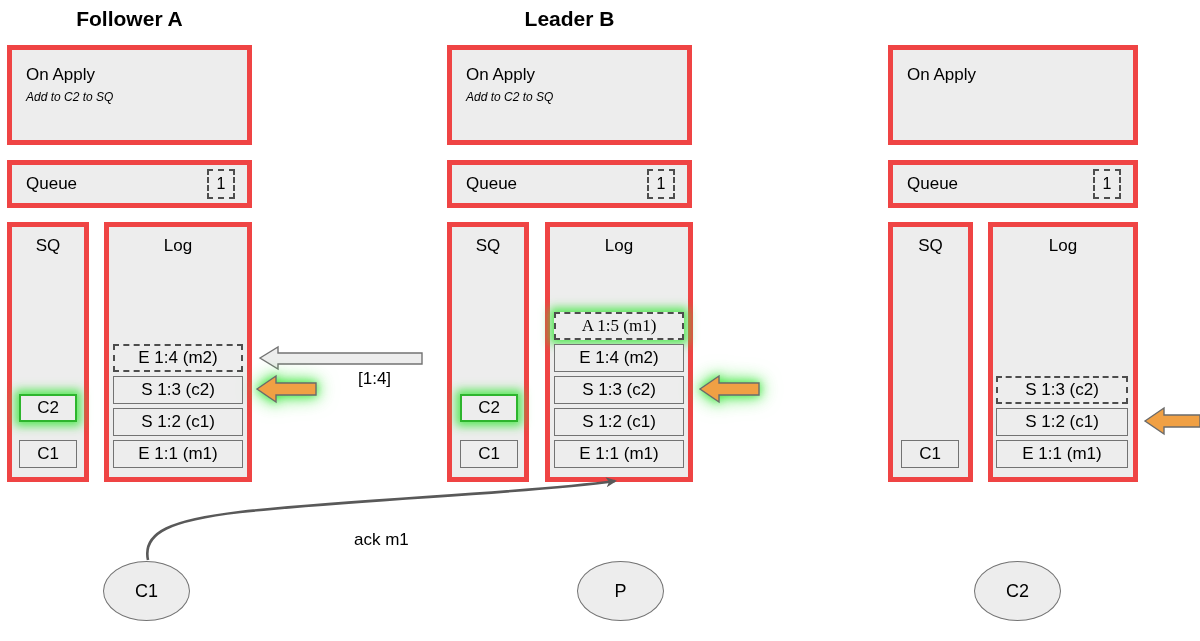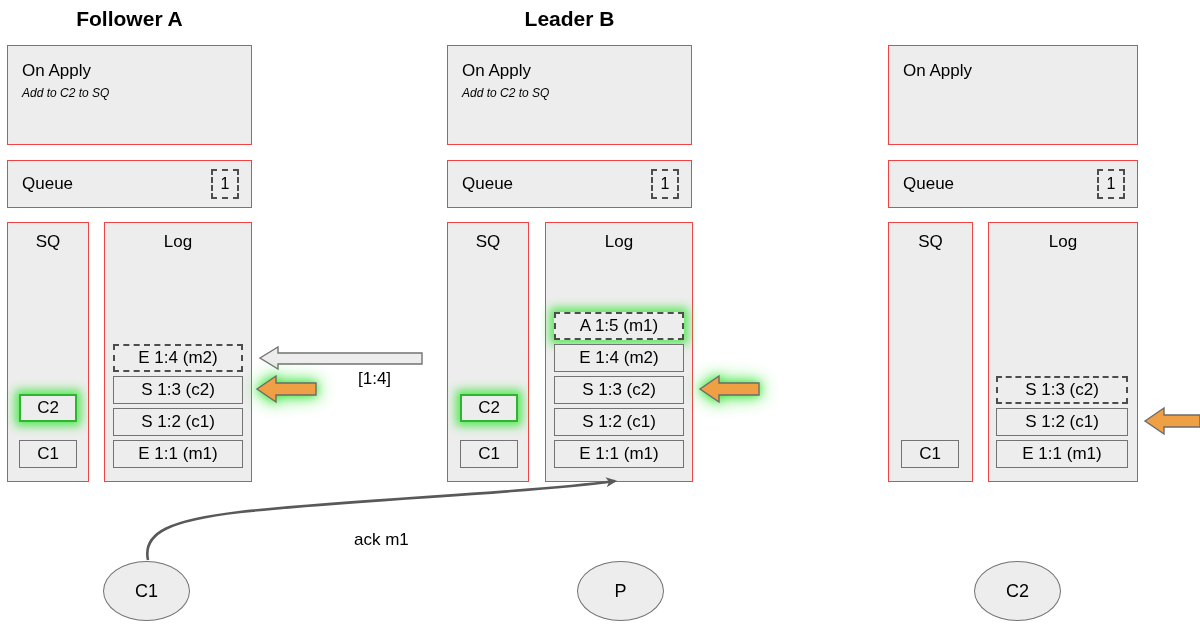--- a/index.html
+++ b/index.html
@@ -11,21 +11,21 @@
   .stage{position:absolute;left:0;top:0;width:1200px;height:478px;}
 
   
   .node-title{
     position:absolute;font-size:21px;font-weight:bold;
     text-align:center;white-space:nowrap;color:#000;
   }
 
   
   .panel{
-    position:absolute;background:#ededed;border:1px solid #ef4444;
+    position:absolute;background:#ededed;border:5px solid #ef4444;
     box-sizing:border-box;
   }
   .onapply{padding:13px 14px 0 14px;}
   .onapply .l1{font-size:17px;line-height:23px;}
   .onapply .l2{font-size:12px;line-height:23px;font-style:italic;}
 
   .queue .qlabel{
     position:absolute;left:14px;top:50%;transform:translateY(-50%);
     font-size:17px;
   }
@@ -46,20 +46,21 @@
     font-size:17px;text-align:center;line-height:26px;height:28px;
   }
   .entry.dashed{border:2px dashed #4d4d4d;line-height:24px;}
   .entry.glow{
     border-color:#2db52d;border-width:2px;line-height:24px;
     box-shadow:0 0 9px 4px rgba(60,230,60,.85);
   }
   .entry.dashed.glow{
     border:2px dashed #4d4d4d;
     box-shadow:0 0 9px 4px rgba(60,230,60,.85);
+    font-family:Liberation Serif, serif;
   }
 
   
   .arrow{position:absolute;}
   .glowwrap{filter:drop-shadow(0 0 5px rgba(60,230,60,.95))
                    drop-shadow(0 0 9px rgba(60,230,60,.75));}
 
   .edge-label{position:absolute;font-size:17px;white-space:nowrap;}
 
   

